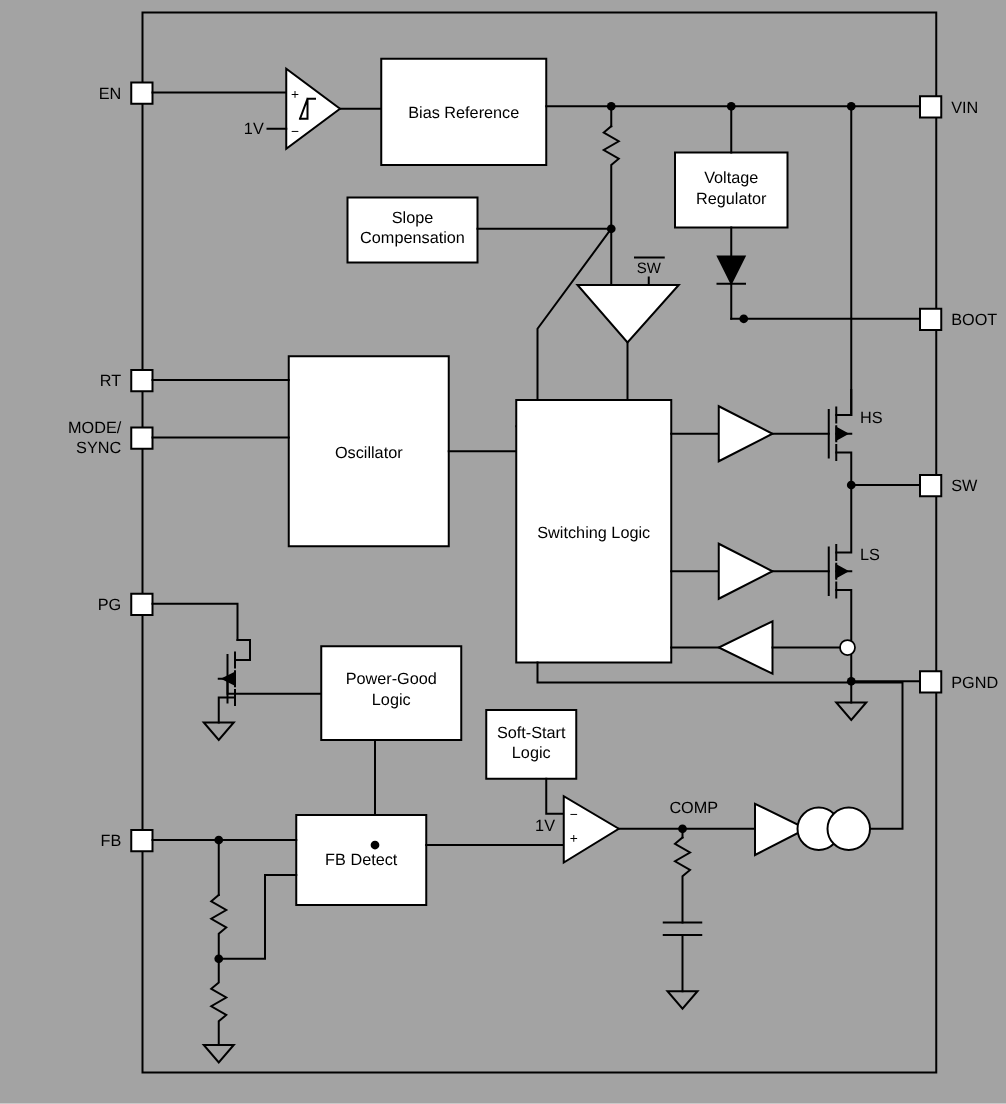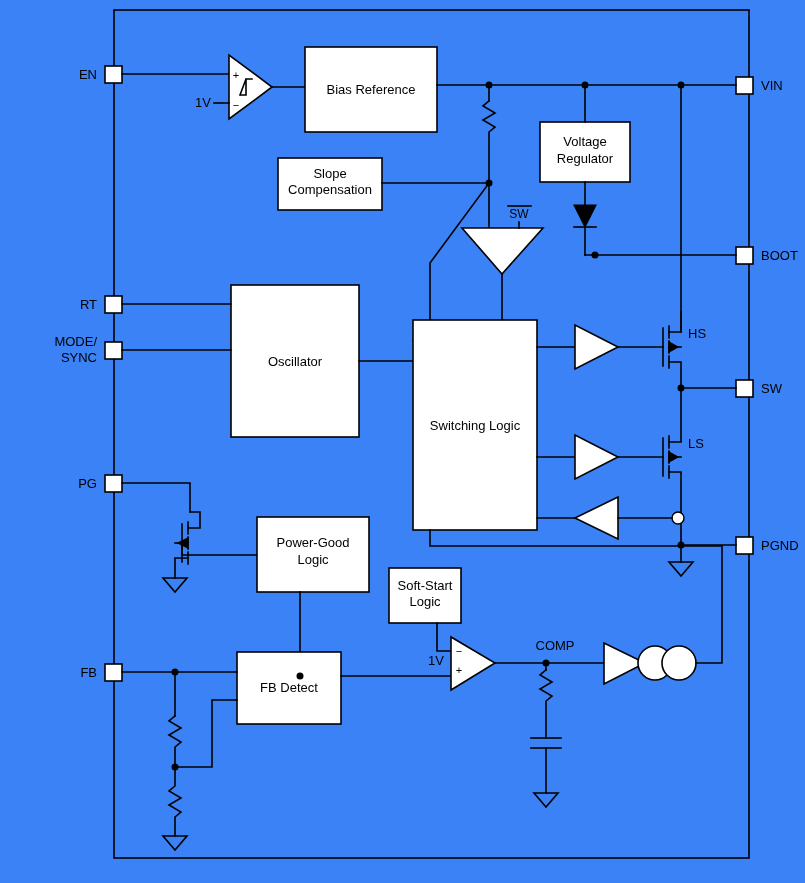--- a/index.html
+++ b/index.html
@@ -7,21 +7,21 @@
     padding: 0;
     background: #ffffff;
   }
   body {
     font-family: "Liberation Sans", sans-serif;
   }
   #diagram-root {
     position: relative;
     width: 805px;
     height: 883px;
-    background: #3b82f6;
+    background: #a3a3a3;
     overflow: hidden;
   }
   svg#schematic {
     position: absolute;
     left: 0;
     top: 0;
     width: 805px;
     height: 883px;
   }
   .wire {

